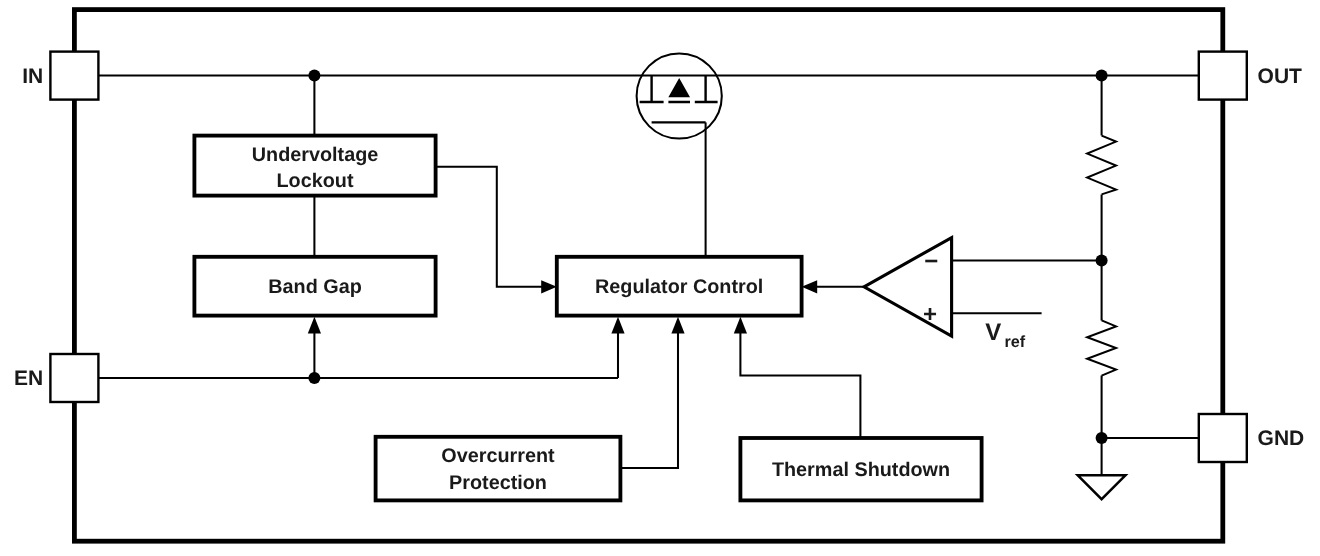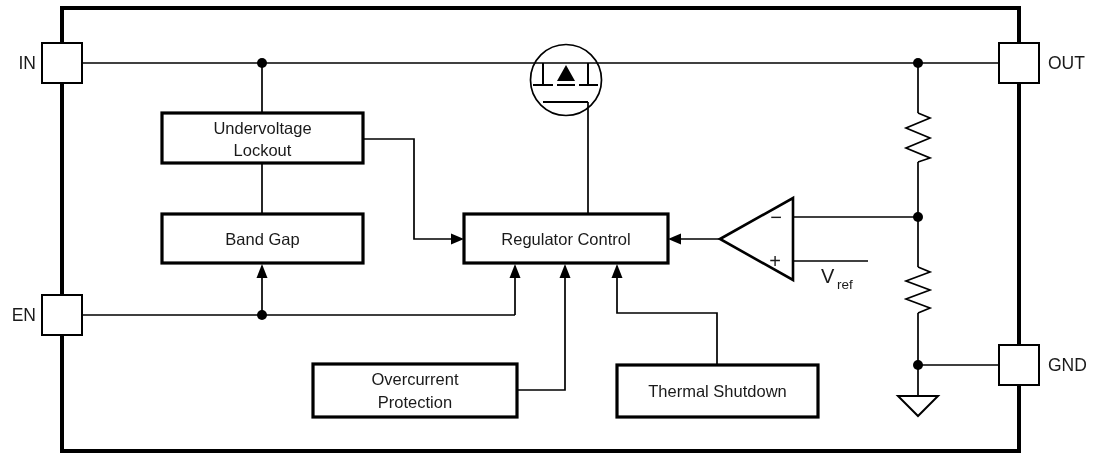--- a/index.html
+++ b/index.html
@@ -7,20 +7,21 @@
     padding: 0;
     background: #ffffff;
     font-family: "Liberation Sans", sans-serif;
   }
   .canvas {
     position: relative;
     width: 1100px;
     height: 463px;
     background: #ffffff;
     overflow: hidden;
+    font-weight: bold;
   }
   svg { display: block; }
   .wire   { stroke: #000000; stroke-width: 1.7; fill: none; }
   .thick  { stroke: #000000; stroke-width: 4;   fill: none; }
   .block  { stroke: #000000; stroke-width: 3.2; fill: #ffffff; }
   .pinbox { stroke: #000000; stroke-width: 2;   fill: #ffffff; }
   .sym    { stroke: #000000; stroke-width: 2;   fill: none; }
   .symbold{ stroke: #000000; stroke-width: 2.6; fill: #ffffff; }
   .fillblk{ fill: #000000; stroke: none; }
   .lbl    { fill: #1a1a1a; font-family: "Liberation Sans", sans-serif; }

